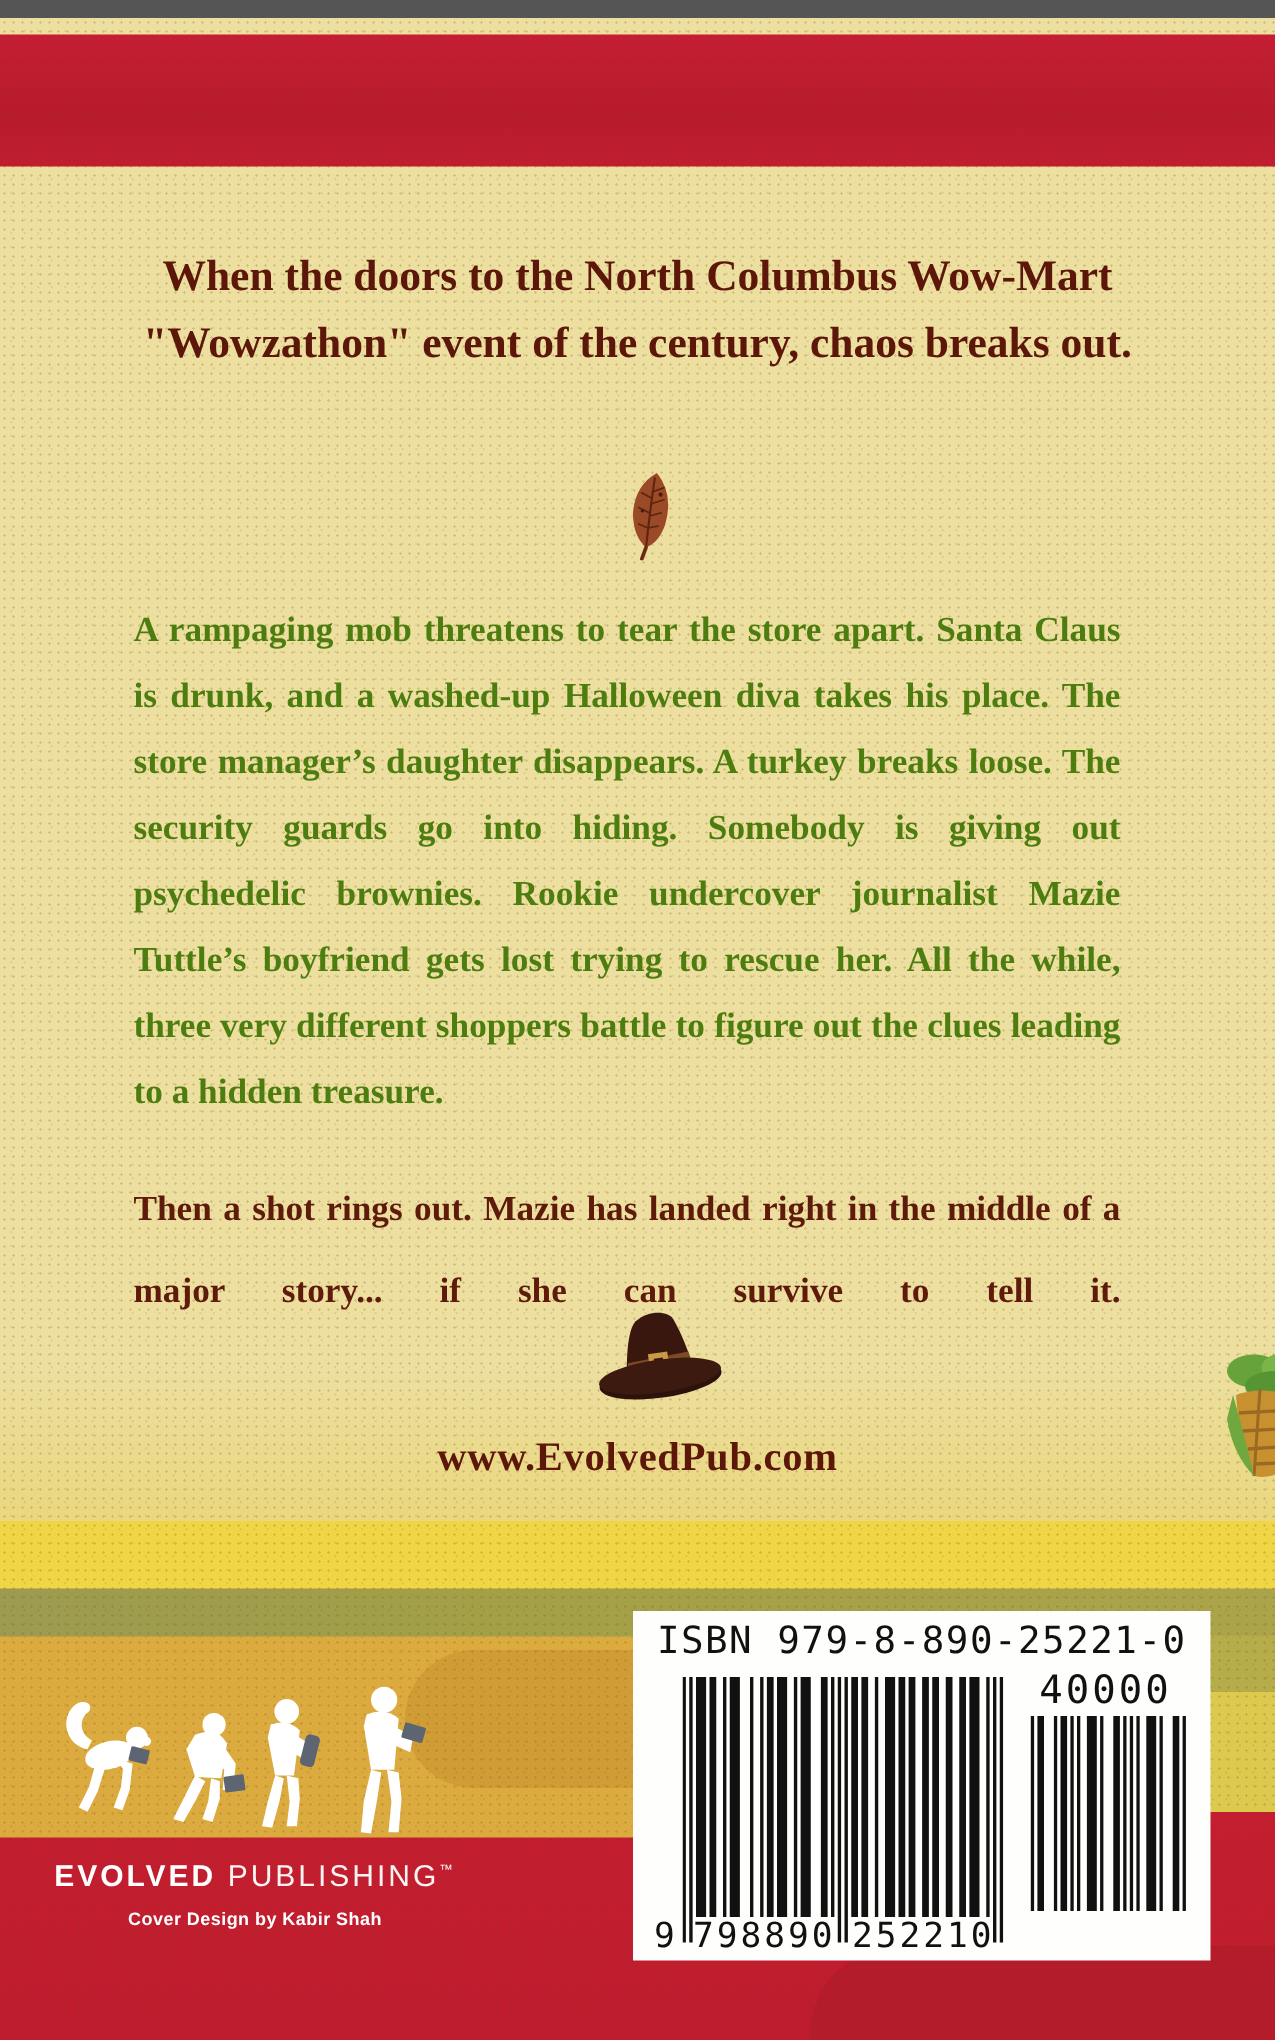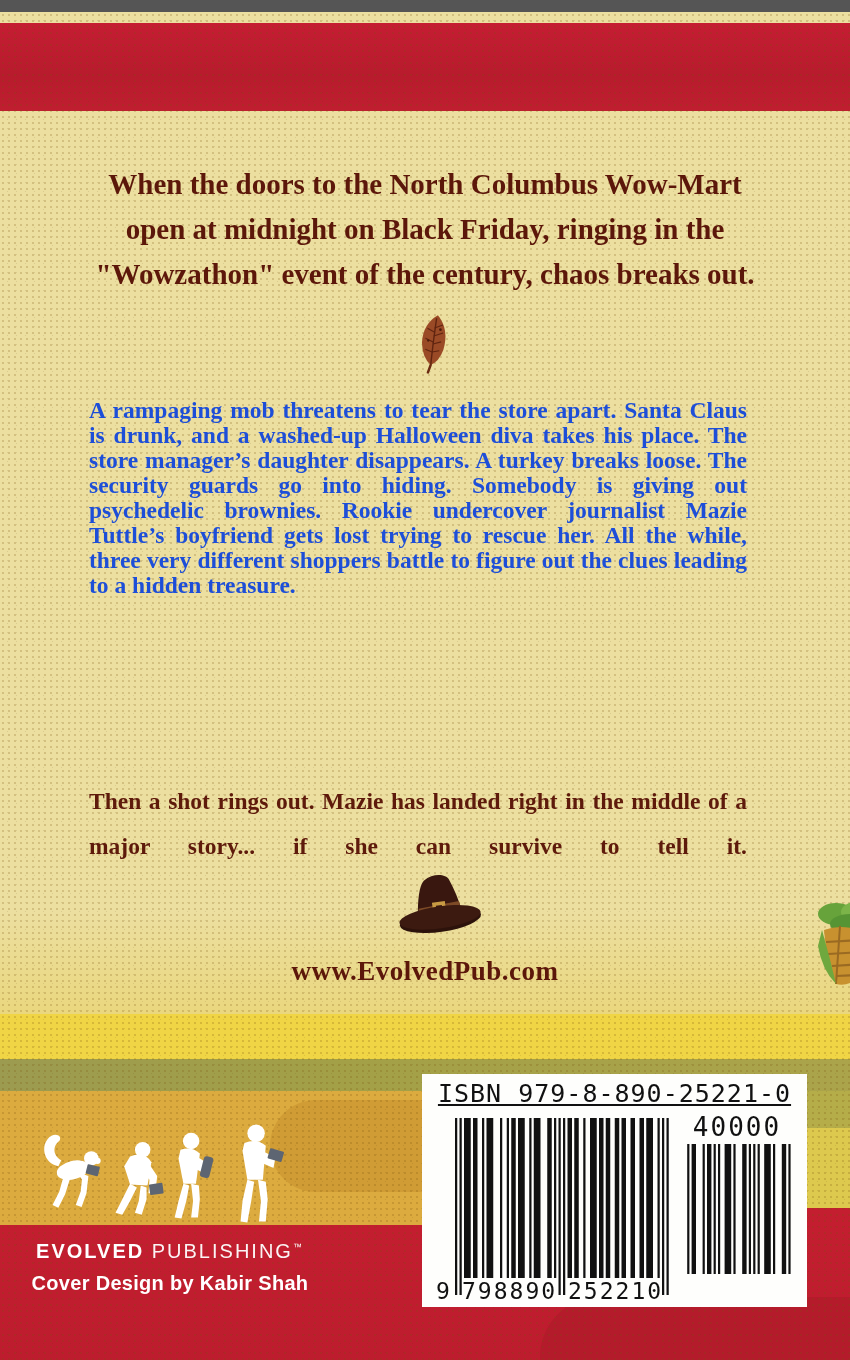--- a/index.html
+++ b/index.html
@@ -30,45 +30,45 @@
   .wash-right-olive{position:absolute;left:788px;top:1079px;width:62px;height:37px;background:#b5ad49;z-index:1;}
   .wash-right-yellow{position:absolute;left:788px;top:1116px;width:62px;height:80px;background:#ddc94e;z-index:1;}
   .band-red-bottom{position:absolute;left:0;top:1196px;width:850px;height:164px;z-index:1;
     background:linear-gradient(180deg,#c41e30,#bd1c2e);}
   .red-notch{position:absolute;left:0;top:1196px;width:700px;height:17px;background:#dcab3f;z-index:1;}
   .red-shade{position:absolute;left:540px;top:1285px;width:420px;height:120px;background:#ae1a29;
     border-radius:70px;z-index:1;opacity:.6;}
   
   .headline{position:absolute;left:55px;top:150px;width:740px;z-index:3;text-align:center;
     color:#5c170a;font-weight:700;font-size:29px;line-height:45px;}
-  .body-copy{position:absolute;left:89px;top:386px;width:658px;z-index:3;color:#1d4ed8;
-    font-weight:700;font-size:23.5px;line-height:25px;text-align:justify;}
+  .body-copy{position:absolute;left:89px;top:386px;width:658px;z-index:3;color:#4d7c0f;
+    font-weight:700;font-size:23.5px;line-height:44px;text-align:justify;}
   .body-copy2{position:absolute;left:89px;top:767px;width:658px;z-index:3;color:#5e1a0b;
-    font-weight:700;font-size:23.5px;line-height:45px;text-align:justify;}
+    font-weight:700;font-size:23.5px;line-height:55px;text-align:justify;}
   .body-copy2:after{content:"";display:inline-block;width:100%;}
   .website{position:absolute;left:0;top:944px;width:850px;z-index:3;text-align:center;
     color:#5c170a;font-weight:700;font-size:27px;letter-spacing:.5px;}
   
   .leaf-wrap{position:absolute;left:411px;top:300px;width:44px;height:62px;z-index:3;transform:rotate(6deg);}
   .hat-wrap{position:absolute;left:388px;top:858px;width:100px;height:66px;z-index:3;transform:rotate(-8deg);}
   .corn-wrap{position:absolute;right:-22px;top:888px;width:66px;height:92px;z-index:2;}
   
   .logo-wrap{position:absolute;left:38px;top:1092px;width:252px;height:136px;z-index:4;}
   .pub-block{position:absolute;left:10px;top:1228px;width:320px;z-index:4;text-align:center;color:#fff;
     font-family:"Liberation Sans","DejaVu Sans",sans-serif;}
   .pub-name{font-size:20px;letter-spacing:2px;white-space:nowrap;}
   .pub-name .bold{font-weight:700;}
   .pub-name .light{font-weight:400;opacity:.95;text-align:center;}
   .pub-tm{font-size:9px;vertical-align:super;}
   .pub-url{font-size:16.5px;letter-spacing:2.5px;font-weight:400;margin-top:4px;opacity:.95;}
-  .pub-credit{font-size:20px;font-weight:700;margin-top:9px;letter-spacing:.3px;}
+  .pub-credit{font-size:12px;font-weight:700;margin-top:9px;letter-spacing:.3px;}
   
   .barcode-panel{position:absolute;left:422px;top:1062px;width:385px;height:233px;background:#fefefc;z-index:4;}
   .isbn-label{position:absolute;left:0;top:5px;width:100%;text-align:center;color:#111;
-    font-family:"DejaVu Sans Mono","Liberation Mono",monospace;font-size:25px;letter-spacing:1px;text-decoration:underline;}
+    font-family:"DejaVu Sans Mono","Liberation Mono",monospace;font-size:25px;letter-spacing:1px;}
   .main-barcode{position:absolute;left:33px;top:44px;width:214px;height:186px;}
   .main-barcode svg{position:absolute;left:0;top:0;}
   .bc-digit{position:absolute;font-family:"DejaVu Sans Mono","Liberation Mono",monospace;
     font-size:23px;color:#111;top:160px;height:26px;line-height:26px;background:#fefefc;text-align:center;}
   .bc-lead{left:-22px;width:20px;background:transparent;}
   .bc-left{left:7px;width:93px;letter-spacing:2px;text-align:center;}
   .bc-right{left:113px;width:93px;letter-spacing:2px;}
   .supp-barcode{position:absolute;left:262px;top:38px;width:106px;height:165px;}
   .supp-label{position:absolute;left:0;top:0;width:100%;text-align:center;color:#111;
     font-family:"DejaVu Sans Mono","Liberation Mono",monospace;font-size:26px;letter-spacing:2px;}
@@ -88,21 +88,20 @@
   <div class="wash-blob"></div>
   <div class="wash-right-olive"></div>
   <div class="wash-right-yellow"></div>
   <div class="band-red-bottom"></div>
   <div class="red-notch"></div>
   <div class="red-shade"></div>
   <div class="dots"></div>
 
   <div class="headline">
     <div>When the doors to the North Columbus Wow-Mart</div>
-    <div>open at midnight on Black Friday, ringing in the</div>
     <div>"Wowzathon" event of the century, chaos breaks out.</div>
   </div>
 
   <div class="leaf-wrap">
     <svg width="44" height="62" viewBox="0 0 44 62">
       <path d="M24,3 Q37,16 33,37 Q30,49 22,53 Q13,47 11,32 Q10,13 24,3 Z" fill="#9a4a26"></path>
       <path d="M22,53 L20,61" stroke="#6b2c12" stroke-width="2.5" stroke-linecap="round"></path>
       <path d="M23,6 Q22,30 22,52" stroke="#5f2410" stroke-width="1.4" fill="none"></path>
       <path d="M22,16 L30,12 M22,24 L31,20 M22,32 L30,29 M22,40 L29,38 M22,20 L15,17 M22,30 L14,27 M22,40 L15,38" stroke="#5f2410" stroke-width="1.1"></path>
       <circle cx="28" cy="17" r="1.4" fill="#4d1c0c"></circle>

